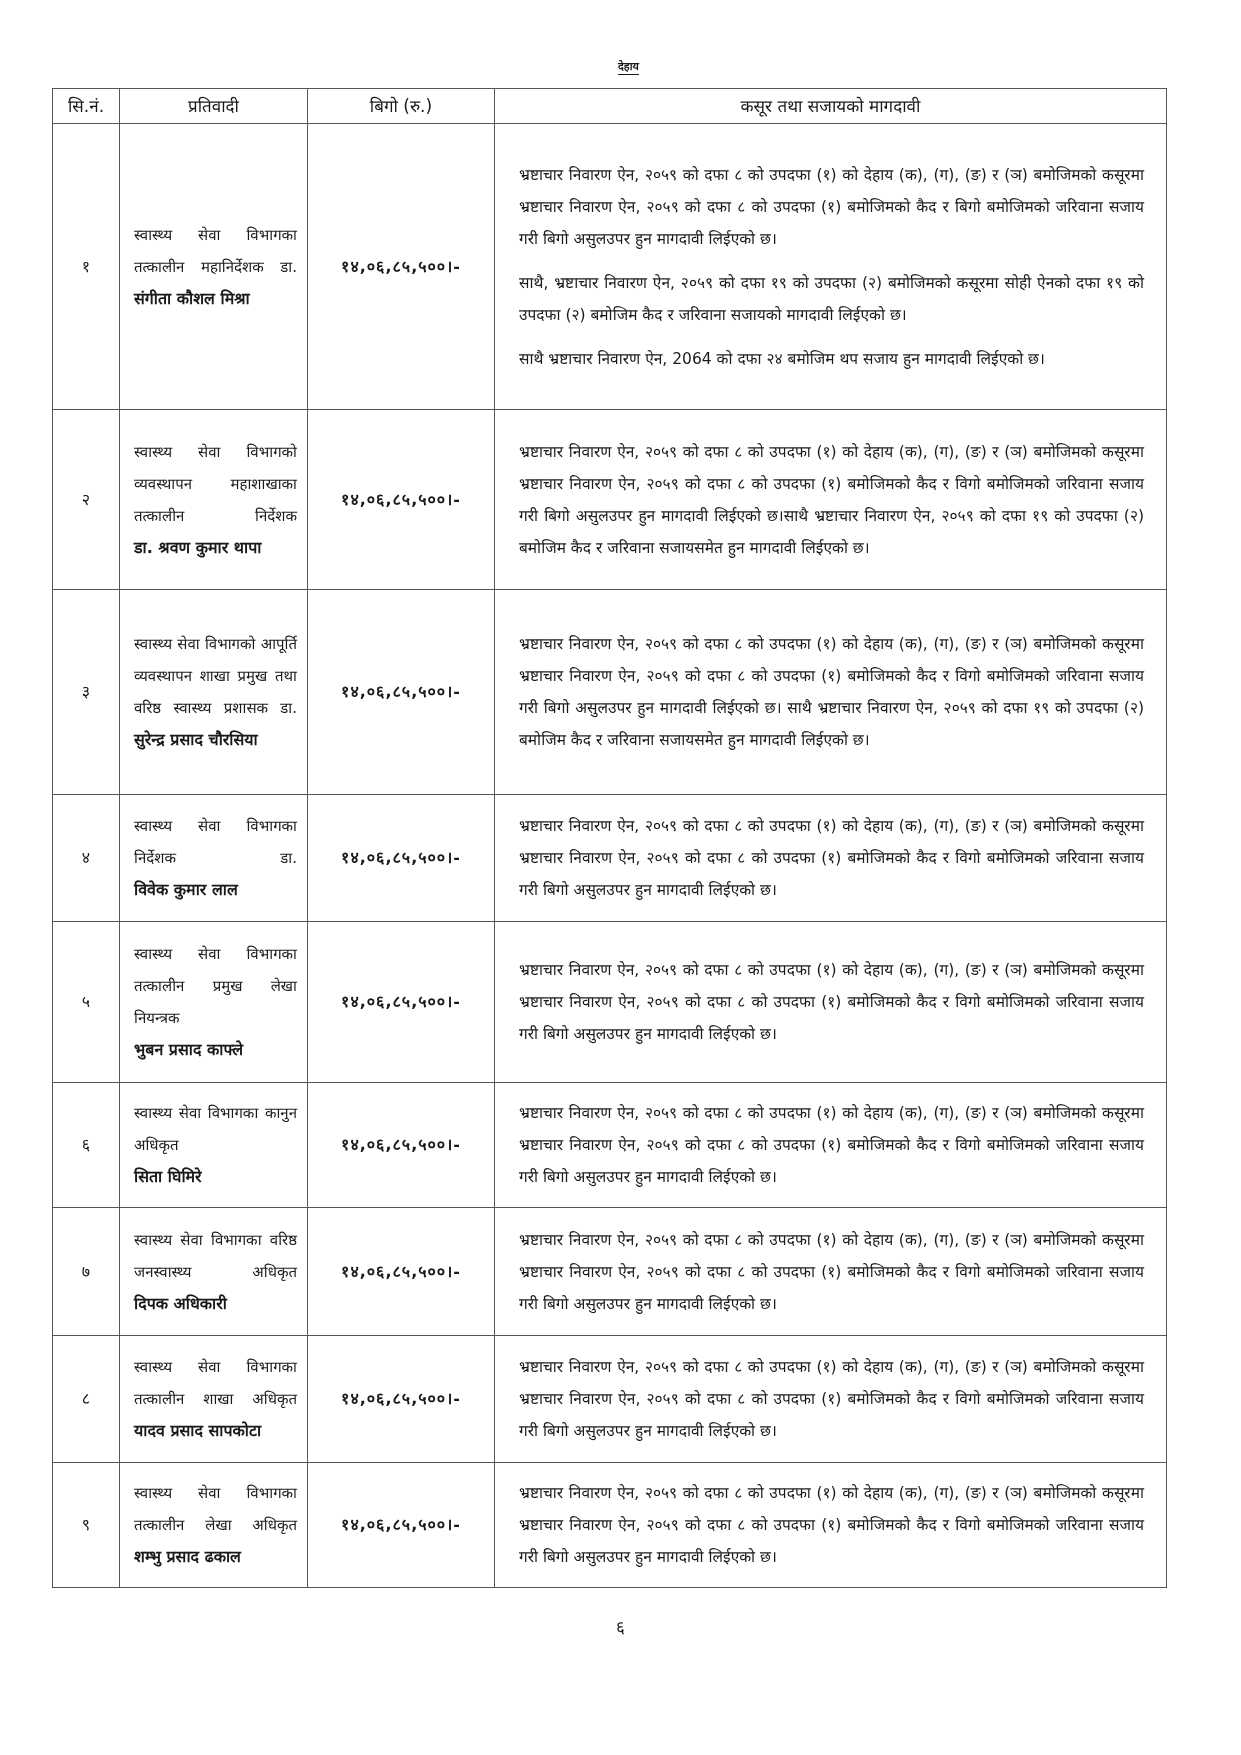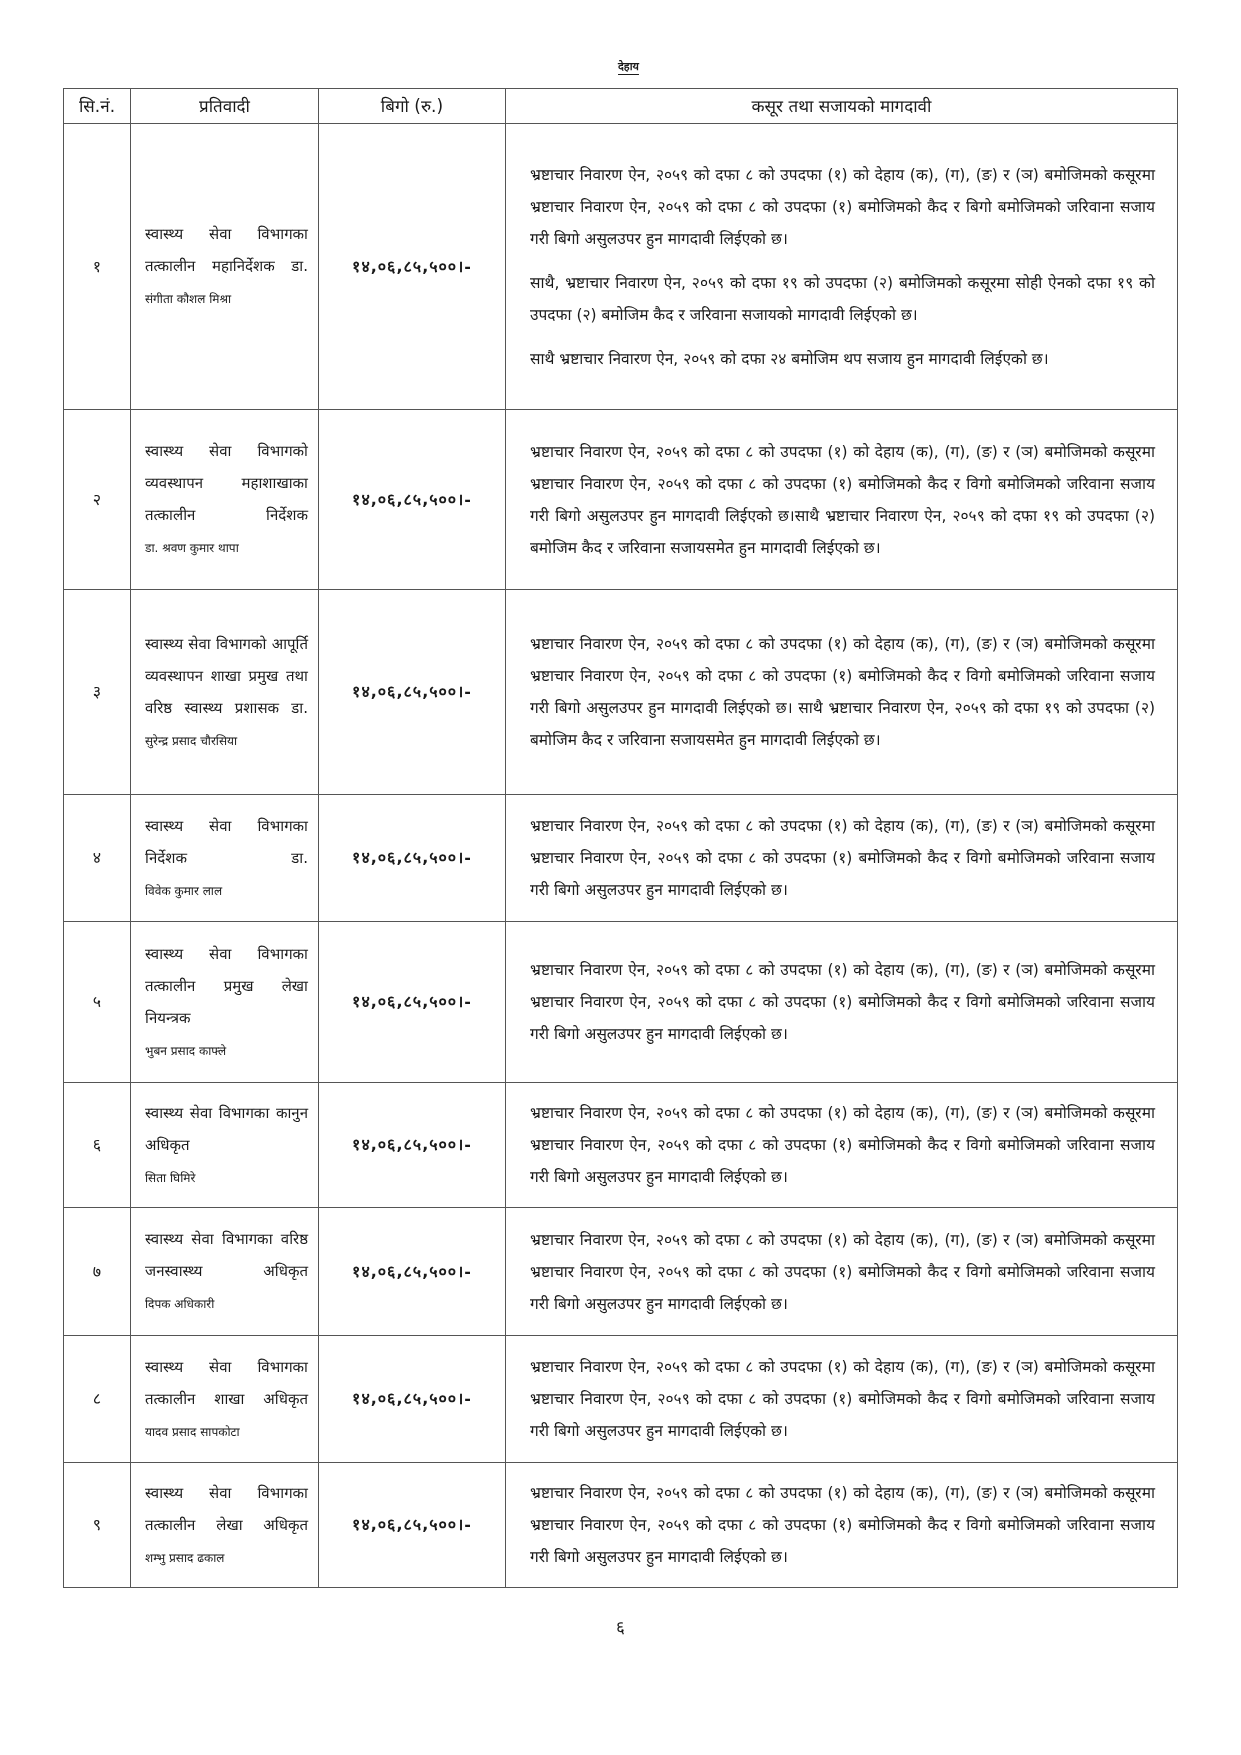--- a/index.html
+++ b/index.html
@@ -7,37 +7,37 @@
       width: 1241px; height: 1755px; position: relative; overflow: hidden;
       font-family: "DejaVu Sans", "Liberation Sans", sans-serif;
       color: #1a1a1a;
     }
     .page-heading {
       position: absolute; top: 58px; left: 8px; width: 1241px;
       text-align: center; font-size: 11px; font-weight: bold;
     }
     .page-heading span { text-decoration: underline; text-underline-offset: 4px; }
     table.main {
-      position: absolute; top: 88px; left: 63px;
+      position: absolute; top: 88px; left: 52px;
       width: 1114px; border-collapse: collapse; table-layout: fixed;
       font-size: 15.5px; line-height: 32px; padding-left: 14px;
     }
     table.main th, table.main td {
       border: 1.5px solid #555; vertical-align: middle;
     }
     table.main th {
       font-weight: normal; font-size: 17px; height: 34px; line-height: 34px;
       text-align: center; padding: 0;
     }
     col.c1 { width: 67px; } col.c2 { width: 188px; }
     col.c3 { width: 187px; } col.c4 { width: 672px; }
     td.sn { text-align: center; font-size: 16px; }
     td.defendant { padding: 4px 10px 4px 14px; text-align: justify; text-align-last: justify; }
     td.defendant .designation { font-size: 15px; }
-    td.defendant .name { font-weight: normal; font-size: 12px; display: inline; }
+    td.defendant .name { font-weight: bold; font-size: 16px; display: inline; }
     td.defendant .last { text-align-last: left; }
     td.amount { text-align: center; font-size: 16px; letter-spacing: 1px; padding: 0 4px; font-weight: bold; }
     td.claim { padding: 2px 10px 2px 12px; text-align: justify; }
     td.claim p { margin: 12px; }
     .page-number {
       position: absolute; top: 1615px; left: 0; width: 1241px;
       text-align: center; font-size: 17px;
     }
   </style>
 </head>
@@ -67,21 +67,21 @@
     <tr style="height:286px">
       <td class="sn">१</td>
       <td class="defendant">
         <span class="designation">स्वास्थ्य सेवा विभागका तत्कालीन महानिर्देशक डा.</span>
         <div class="last"><span class="name">संगीता कौशल मिश्रा</span></div>
       </td>
       <td class="amount">१४,०६,८५,५००।-</td>
       <td class="claim">
         <p>भ्रष्टाचार निवारण ऐन, २०५९ को दफा ८ को उपदफा (१) को देहाय (क), (ग), (ङ) र (ञ) बमोजिमको कसूरमा भ्रष्टाचार निवारण ऐन, २०५९ को दफा ८ को उपदफा (१) बमोजिमको कैद र बिगो बमोजिमको जरिवाना सजाय गरी बिगो असुलउपर हुन मागदावी लिईएको छ।</p>
         <p>साथै, भ्रष्टाचार निवारण ऐन, २०५९ को दफा १९ को उपदफा (२) बमोजिमको कसूरमा सोही ऐनको दफा १९ को उपदफा (२) बमोजिम कैद र जरिवाना सजायको मागदावी लिईएको छ।</p>
-        <p>साथै भ्रष्टाचार निवारण ऐन, २०५९ को दफा २४ बमोजिम थप सजाय हुन मागदावी लिईएको छ।</p>
+        <p>साथै भ्रष्टाचार निवारण ऐन, 2064 को दफा २४ बमोजिम थप सजाय हुन मागदावी लिईएको छ।</p>
       </td>
     </tr>
 
     <tr style="height:180px">
       <td class="sn">२</td>
       <td class="defendant">
         <span class="designation">स्वास्थ्य सेवा विभागको व्यवस्थापन महाशाखाका तत्कालीन निर्देशक</span>
         <div class="last"><span class="name">डा. श्रवण कुमार थापा</span></div>
       </td>
       <td class="amount">१४,०६,८५,५००।-</td>

